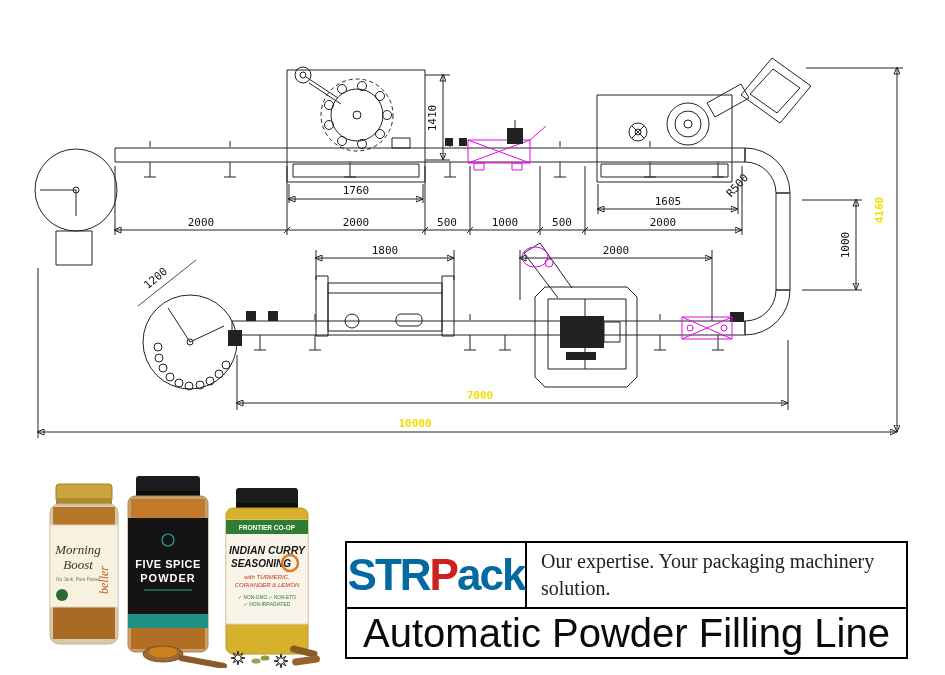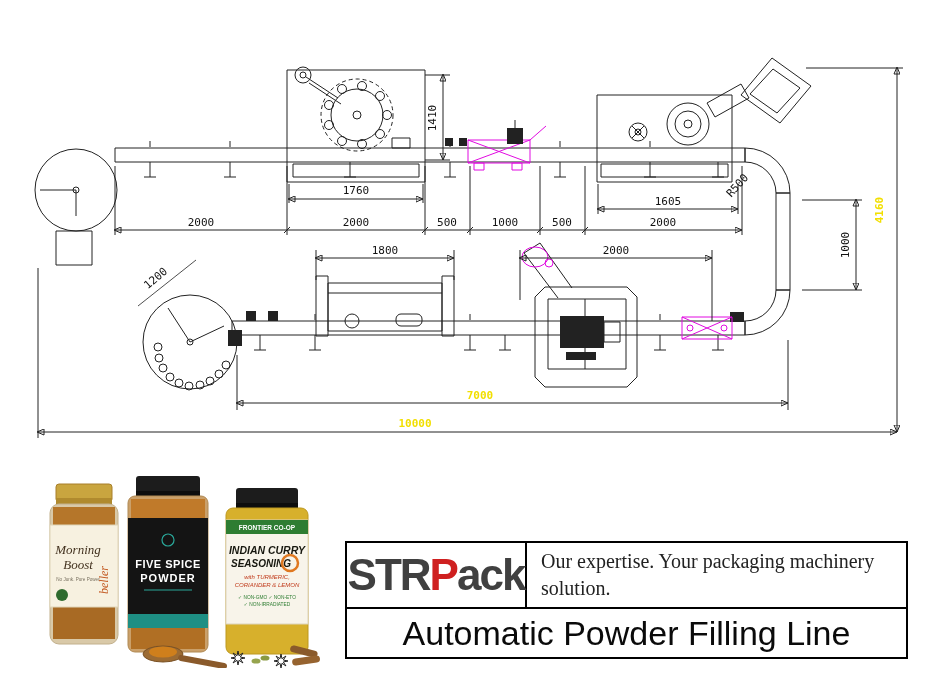--- a/index.html
+++ b/index.html
@@ -27,28 +27,28 @@
     position:absolute;left:345px;top:541px;width:563px;height:118px;
     border:2px solid #000;box-sizing:border-box;background:#fff;
     display:flex;flex-direction:column;
   }
   .brand-top{display:flex;flex:1;border-bottom:2px solid #000;min-height:0;}
   .logo-cell{
     width:180px;display:flex;align-items:center;justify-content:center;
     border-right:2px solid #000;box-sizing:border-box;
   }
   .logo{font-weight:bold;font-size:44px;letter-spacing:-2px;line-height:1;}
-  .logo .g{color:#404040;}
+  .logo .g{color:#0369a1;}
   .logo .r{color:#cf2020;}
   .text-cell{flex:1;display:flex;flex-direction:column;justify-content:center;padding:4px 14px;}
   .company{font-family:"Liberation Serif",serif;font-size:19px;color:#111;line-height:1.35;}
   .tagline{font-family:"Liberation Serif",serif;font-size:20px;color:#222;line-height:1.35;}
   .brand-title{
     height:48px;display:flex;align-items:center;justify-content:center;
-    font-size:34px;color:#0a0a0a;letter-spacing:0px;white-space:nowrap;
+    font-size:40px;color:#0a0a0a;letter-spacing:0px;white-space:nowrap;
   }
 </style>
 </head>
 <body>
 
 <div class="stage">
 
 <svg id="drawing" class="cad" width="945" height="470" viewBox="0 0 945 470">
   <defs>
     <pattern id="belt" width="9" height="14" patternUnits="userSpaceOnUse">

